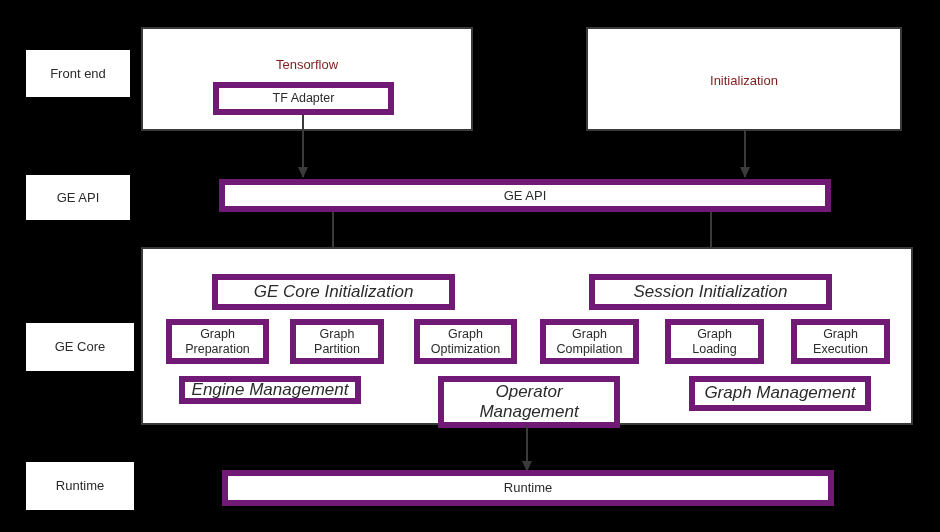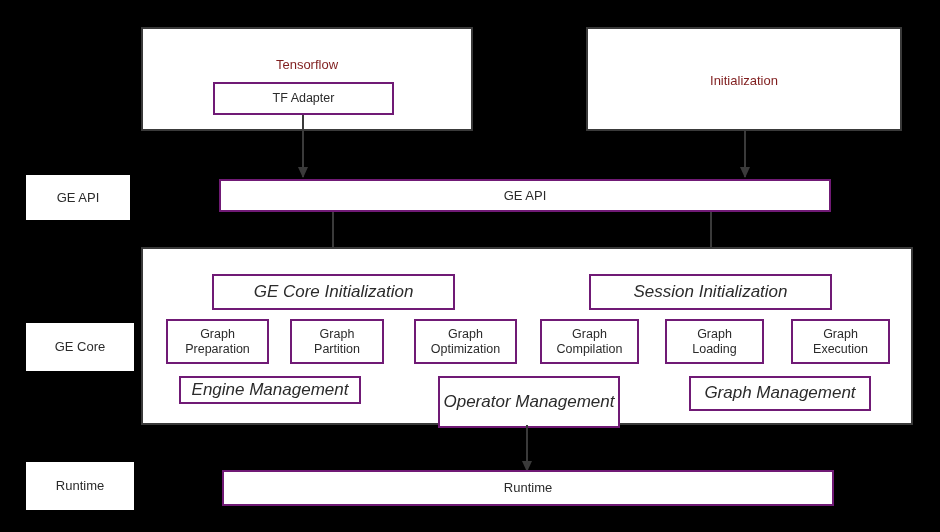--- a/index.html
+++ b/index.html
@@ -46,21 +46,21 @@
     position: absolute;
     left: 0;
     right: 0;
     text-align: center;
     color: #7f1d1d;
     font-size: 13px;
   }
 
   
   .node {
-    border: 2px solid #701a75;
+    border: 6px solid #701a75;
     font-size: 12.5px;
   }
   .node.wide { font-size: 17px; font-style: italic; }
   .node.bar  { font-size: 13px; }
 
   
   .arrow {
     position: absolute;
     width: 0;
     display: block;
@@ -81,20 +81,23 @@
     border-left: 5px solid transparent;
     border-right: 5px solid transparent;
     border-top: 11px solid #3a3a3a;
   }
 </style>
 </head>
 <body>
 
 <div id="canvas">
 
+  <div class="box layer-label" style="left:26px; top:50px; width:104px; height:47px;">
+    <span>Front end</span>
+  </div>
 
   <div class="box layer-label" style="left:26px; top:175px; width:104px; height:45px;">
     <span>GE API</span>
   </div>
 
   <div class="box layer-label" style="left:26px; top:323px; width:108px; height:48px;">
     <span>GE Core</span>
   </div>
 
   <div class="box layer-label" style="left:26px; top:462px; width:108px; height:48px;">

